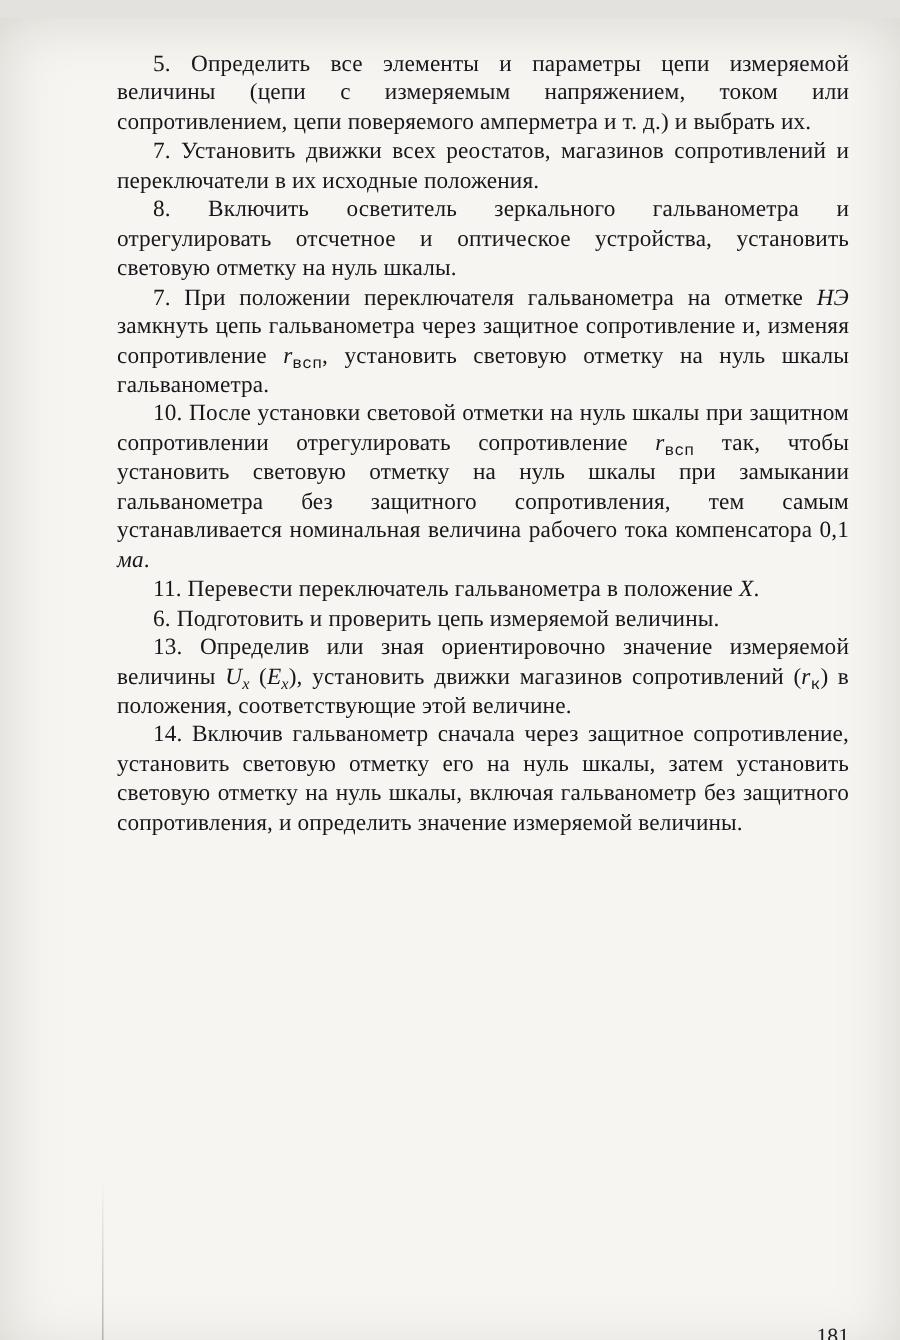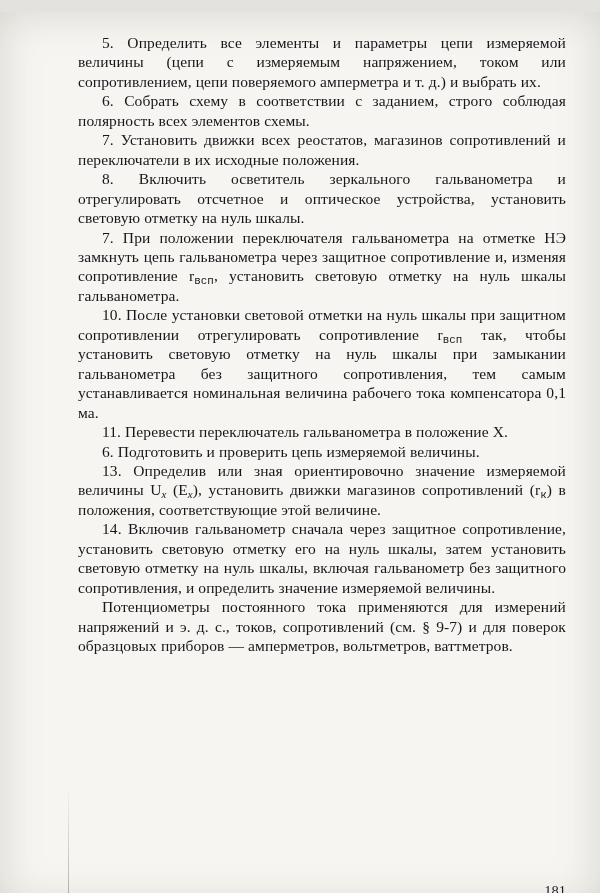--- a/index.html
+++ b/index.html
@@ -27,21 +27,21 @@
     font-size: 15.5px;
     line-height: 19.45px;
     text-align: justify;
     letter-spacing: 0.1px;
   }
   .text-block p {
     margin: 0;
     padding: 0;
     text-indent: 24px;
   }
-  .italic { }
+  .italic { font-style: italic; }
   .sub {
     font-size: 0.7em;
     vertical-align: -0.3em;
     line-height: 0;
     font-family: Liberation Mono, monospace;
   }
   .italic-sub {
     font-style: italic;
     font-size: 0.7em;
     vertical-align: -0.3em;
@@ -62,26 +62,24 @@
     height: 120px;
     background: linear-gradient(to top, rgba(90,88,82,0.45), rgba(90,88,82,0));
   }
 </style>
 </head>
 <body>
 
 <div class="scan-page">
   <div class="text-block">
       <p><span>5. Определить все элементы и параметры цепи измеряемой величины (цепи с измеряемым напряжением, током или сопротивлением, цепи поверяемого амперметра и т. д.) и выбрать их.</span></p>
-      <p><span>6. Собрать схему в соответствии с заданием, строго соблюдая полярность всех элементов схемы.</span></p>
       <p><span>7. Установить движки всех реостатов, магазинов сопротивлений и переключатели в их исходные положения.</span></p>
       <p><span>8. Включить осветитель зеркального гальванометра и отрегулировать отсчетное и оптическое устройства, установить световую отметку на нуль шкалы.</span></p>
       <p><span>7. При положении переключателя гальванометра на отметке </span><span class="italic">НЭ</span><span> замкнуть цепь гальванометра через защитное сопротивление и, изменяя сопротивление </span><span class="italic">r</span><span class="sub">всп</span><span>, установить световую отметку на нуль шкалы гальванометра.</span></p>
       <p><span>10. После установки световой отметки на нуль шкалы при защитном сопротивлении отрегулировать сопротивление </span><span class="italic">r</span><span class="sub">всп</span><span> так, чтобы установить световую отметку на нуль шкалы при замыкании гальванометра без защитного сопротивления, тем самым устанавливается номинальная величина рабочего тока компенсатора 0,1 </span><span class="italic">ма</span><span>.</span></p>
       <p><span>11. Перевести переключатель гальванометра в положение </span><span class="italic">Х</span><span>.</span></p>
       <p><span>6. Подготовить и проверить цепь измеряемой величины.</span></p>
       <p><span>13. Определив или зная ориентировочно значение измеряемой величины </span><span class="italic">U</span><span class="italic-sub">x</span><span> (</span><span class="italic">E</span><span class="italic-sub">x</span><span>), установить движки магазинов сопротивлений (</span><span class="italic">r</span><span class="sub">к</span><span>) в положения, соответствующие этой величине.</span></p>
       <p><span>14. Включив гальванометр сначала через защитное сопротивление, установить световую отметку его на нуль шкалы, затем установить световую отметку на нуль шкалы, включая гальванометр без защитного сопротивления, и определить значение измеряемой величины.</span></p>
-      <p><span>Потенциометры постоянного тока применяются для измерений напряжений и э. д. с., токов, сопротивлений (см. § 9-7) и для поверок образцовых приборов — амперметров, вольтметров, ваттметров.</span></p>
     </div>
   <div class="gutter-line"></div>
   <div class="page-number">181</div>
 </div>
 
 </body></html>

